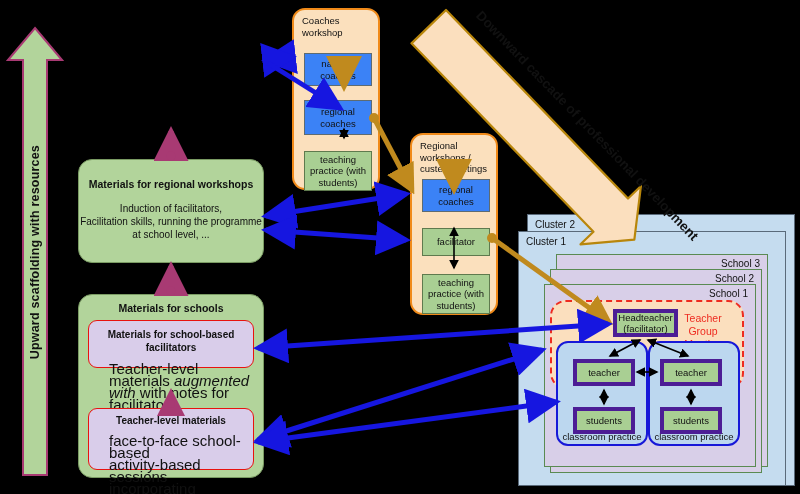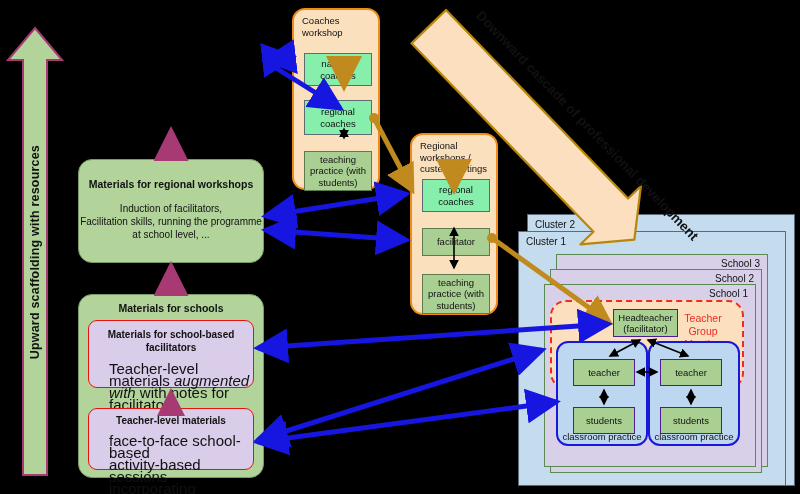--- a/index.html
+++ b/index.html
@@ -27,21 +27,21 @@
   #scaffold .lab{position:absolute;left:0;top:0;width:58px;height:452px;
         display:flex;align-items:center;justify-content:center;}
   #scaffold .lab span{writing-mode:vertical-rl;transform:rotate(180deg);
         font-weight:bold;font-size:12.5px;color:#111;letter-spacing:.2px;}
 
   
   .opanel{position:absolute;background:#fbe0bd;border:2.4px solid #f08a19;
         border-radius:13px;box-sizing:border-box;}
   .opanel .plab{position:absolute;left:8px;top:5px;font-size:9.5px;color:#111;
         line-height:11.5px;text-align:left;}
-  .tealbox{position:absolute;background:#86efac;border:1px solid #5d6b72;
+  .tealbox{position:absolute;background:#3b82f6;border:1px solid #5d6b72;
         box-sizing:border-box;display:flex;align-items:center;
         justify-content:center;text-align:center;font-size:9.5px;color:#111;
         line-height:11.5px;}
   .greenbox{position:absolute;background:#a9cf93;border:1px solid #5f7a4e;
         box-sizing:border-box;display:flex;align-items:center;
         justify-content:center;text-align:center;font-size:9.5px;color:#111;
         line-height:11.5px;}
 
   
   .cluster{position:absolute;background:#c5dcef;border:1px solid #5a6a7a;
@@ -51,21 +51,21 @@
         box-sizing:border-box;}
   .school .slab{position:absolute;right:7px;top:3px;font-size:10px;color:#111;}
   .tgm{position:absolute;background:#fbdfbe;border:2.4px dashed #ee2b20;
         border-radius:16px;box-sizing:border-box;}
   .tgm .tlab{position:absolute;right:8px;top:10px;width:62px;text-align:center;
         font-size:10.5px;color:#ee2b20;line-height:13px;}
   .classroom{position:absolute;background:#bcd7ef;border:2px solid #1718d8;
         border-radius:12px;box-sizing:border-box;}
   .classroom .cplab{position:absolute;bottom:2px;left:0;right:0;text-align:center;
         font-size:9.5px;color:#111;}
-  .node{position:absolute;background:#a9cf93;border:1px solid #4c1d95;
+  .node{position:absolute;background:#a9cf93;border:4px solid #4c1d95;
         box-sizing:border-box;display:flex;align-items:center;
         justify-content:center;font-size:9.5px;color:#111;text-align:center;
         line-height:11.5px;}
 
   
   #cascade{position:absolute;left:432px;top:4px;width:250px;height:252px;
         pointer-events:none;}
   #cascade .ctext{position:absolute;left:52px;top:4px;
         transform-origin:left top;transform:rotate(46deg);
         font-weight:bold;font-size:13.5px;color:#111;white-space:nowrap;}
@@ -92,21 +92,21 @@
     <div class="title" style="margin-top:18px;">Materials for regional workshops</div>
     <div class="body" style="margin-top:11px;">Induction of facilitators,</div>
     <div class="body">Facilitation skills, running the programme</div>
     <div class="body">at school level, ...</div>
   </div>
 
   <div class="gbox" style="left:78px;top:294px;width:186px;height:184px;">
     <div class="title" style="margin-top:7px;">Materials for schools</div>
   </div>
 
-  <div class="pbox" style="left:88px;top:320px;width:166px;height:68px;">
+  <div class="pbox" style="left:88px;top:320px;width:166px;height:48px;">
     <div class="title" style="margin-top:8px;">Materials for school-based</div>
     <div class="title">facilitators</div>
     <div class="body" style="margin-top:9px;"><span>Teacher-level materials </span><span class="it">augmented</span></div>
     <div class="body"><span class="it">with</span> <span>with notes for facilitators</span></div>
   </div>
 
   <div class="pbox" style="left:88px;top:408px;width:166px;height:62px;">
     <div class="title" style="margin-top:6px;">Teacher-level materials</div>
     <div class="body" style="margin-top:7px;">face-to-face school-based</div>
     <div class="body">activity-based sessions incorporating</div>

